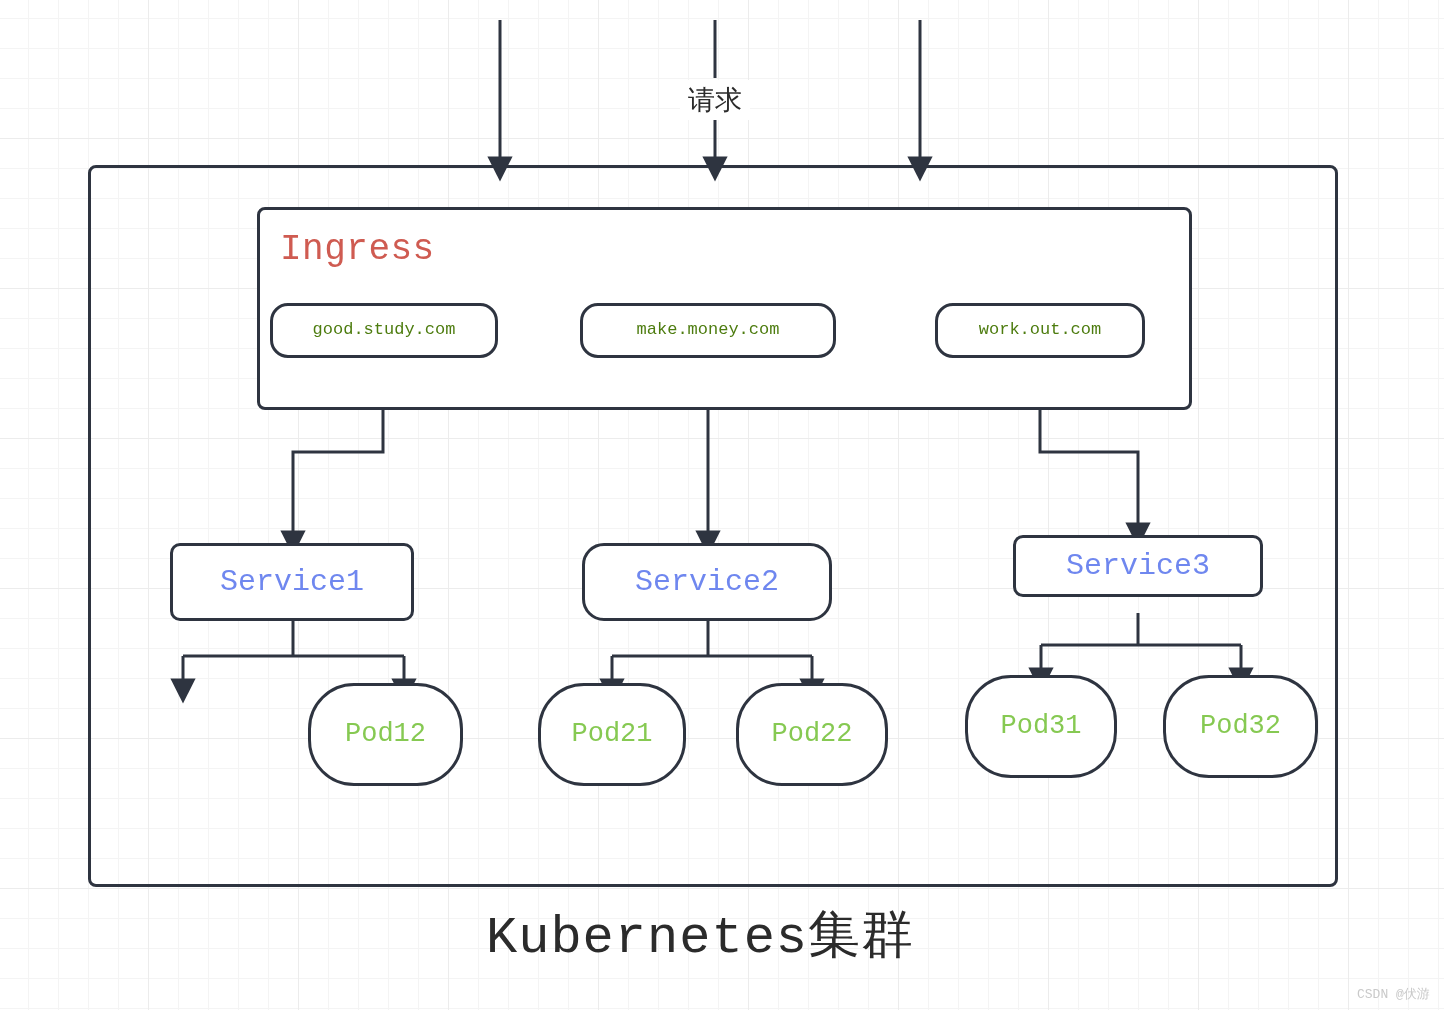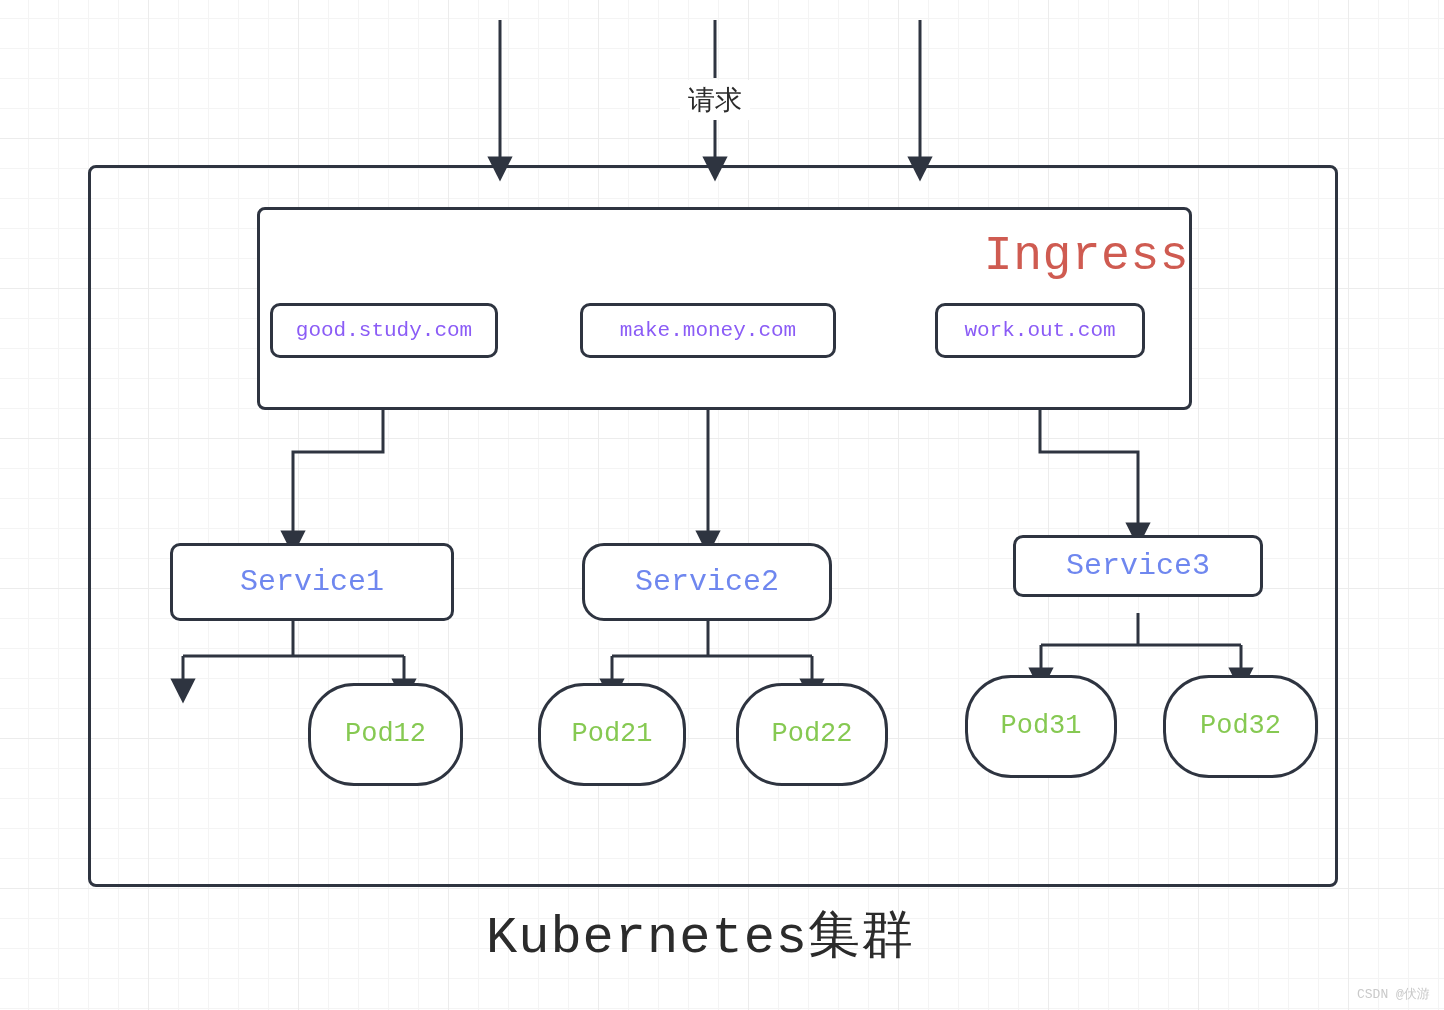--- a/index.html
+++ b/index.html
@@ -45,30 +45,31 @@
     border-radius: 8px;
     background: transparent;
   }
   .ingress-box {
     border-radius: 8px;
     display: block;
   }
   .ingress-title {
     position: absolute;
     width: 100%;
-    text-align: right;
+    text-align: left;
     top: 20px;
-    font-size: 48px;
+    font-size: 36px;
     color: #cf5b51;
     letter-spacing: 0.5px;
+    padding-left: 20px;
   }
   .host-box {
-    border-radius: 10px;
-    font-size: 21px;
-    color: #8b5cf6;
+    border-radius: 18px;
+    font-size: 17px;
+    color: #4d7c0f;
   }
   .service-box {
     border-radius: 10px;
     font-size: 30px;
     color: #6f87ef;
   }
   .pod-box {
     border-radius: 46px;
     font-size: 27px;
     color: #86c952;
@@ -142,21 +143,21 @@
   <div class="node cluster-box" style="left:88px; top:165px; width:1250px; height:722px;"></div>
 
   <div class="node ingress-box" style="left:257px; top:207px; width:935px; height:203px;">
     <div class="ingress-title">Ingress</div>
   </div>
 
   <div class="node host-box" style="left:270px; top:303px; width:228px; height:55px;">good.study.com</div>
   <div class="node host-box" style="left:580px; top:303px; width:256px; height:55px;">make.money.com</div>
   <div class="node host-box" style="left:935px; top:303px; width:210px; height:55px;">work.out.com</div>
 
-  <div class="node service-box" style="left:170px; top:543px; width:284px; height:78px;">Service1</div>
+  <div class="node service-box" style="left:170px; top:543px; width:244px; height:78px;">Service1</div>
   <div class="node service-box" style="left:582px; top:543px; width:250px; height:78px;border-radius:22px;">Service2</div>
   <div class="node service-box" style="left:1013px; top:535px; width:250px; height:62px;">Service3</div>
 
   <div class="node pod-box" style="left:308px; top:683px; width:155px; height:103px;">Pod12</div>
   <div class="node pod-box" style="left:538px; top:683px; width:148px; height:103px;">Pod21</div>
   <div class="node pod-box" style="left:736px; top:683px; width:152px; height:103px;text-align:right;">Pod22</div>
   <div class="node pod-box" style="left:965px; top:675px; width:152px; height:103px;">Pod31</div>
   <div class="node pod-box" style="left:1163px; top:675px; width:155px; height:103px;">Pod32</div>
 
   <div class="cluster-title" style="left:486px; top:900px;">Kubernetes集群</div>

